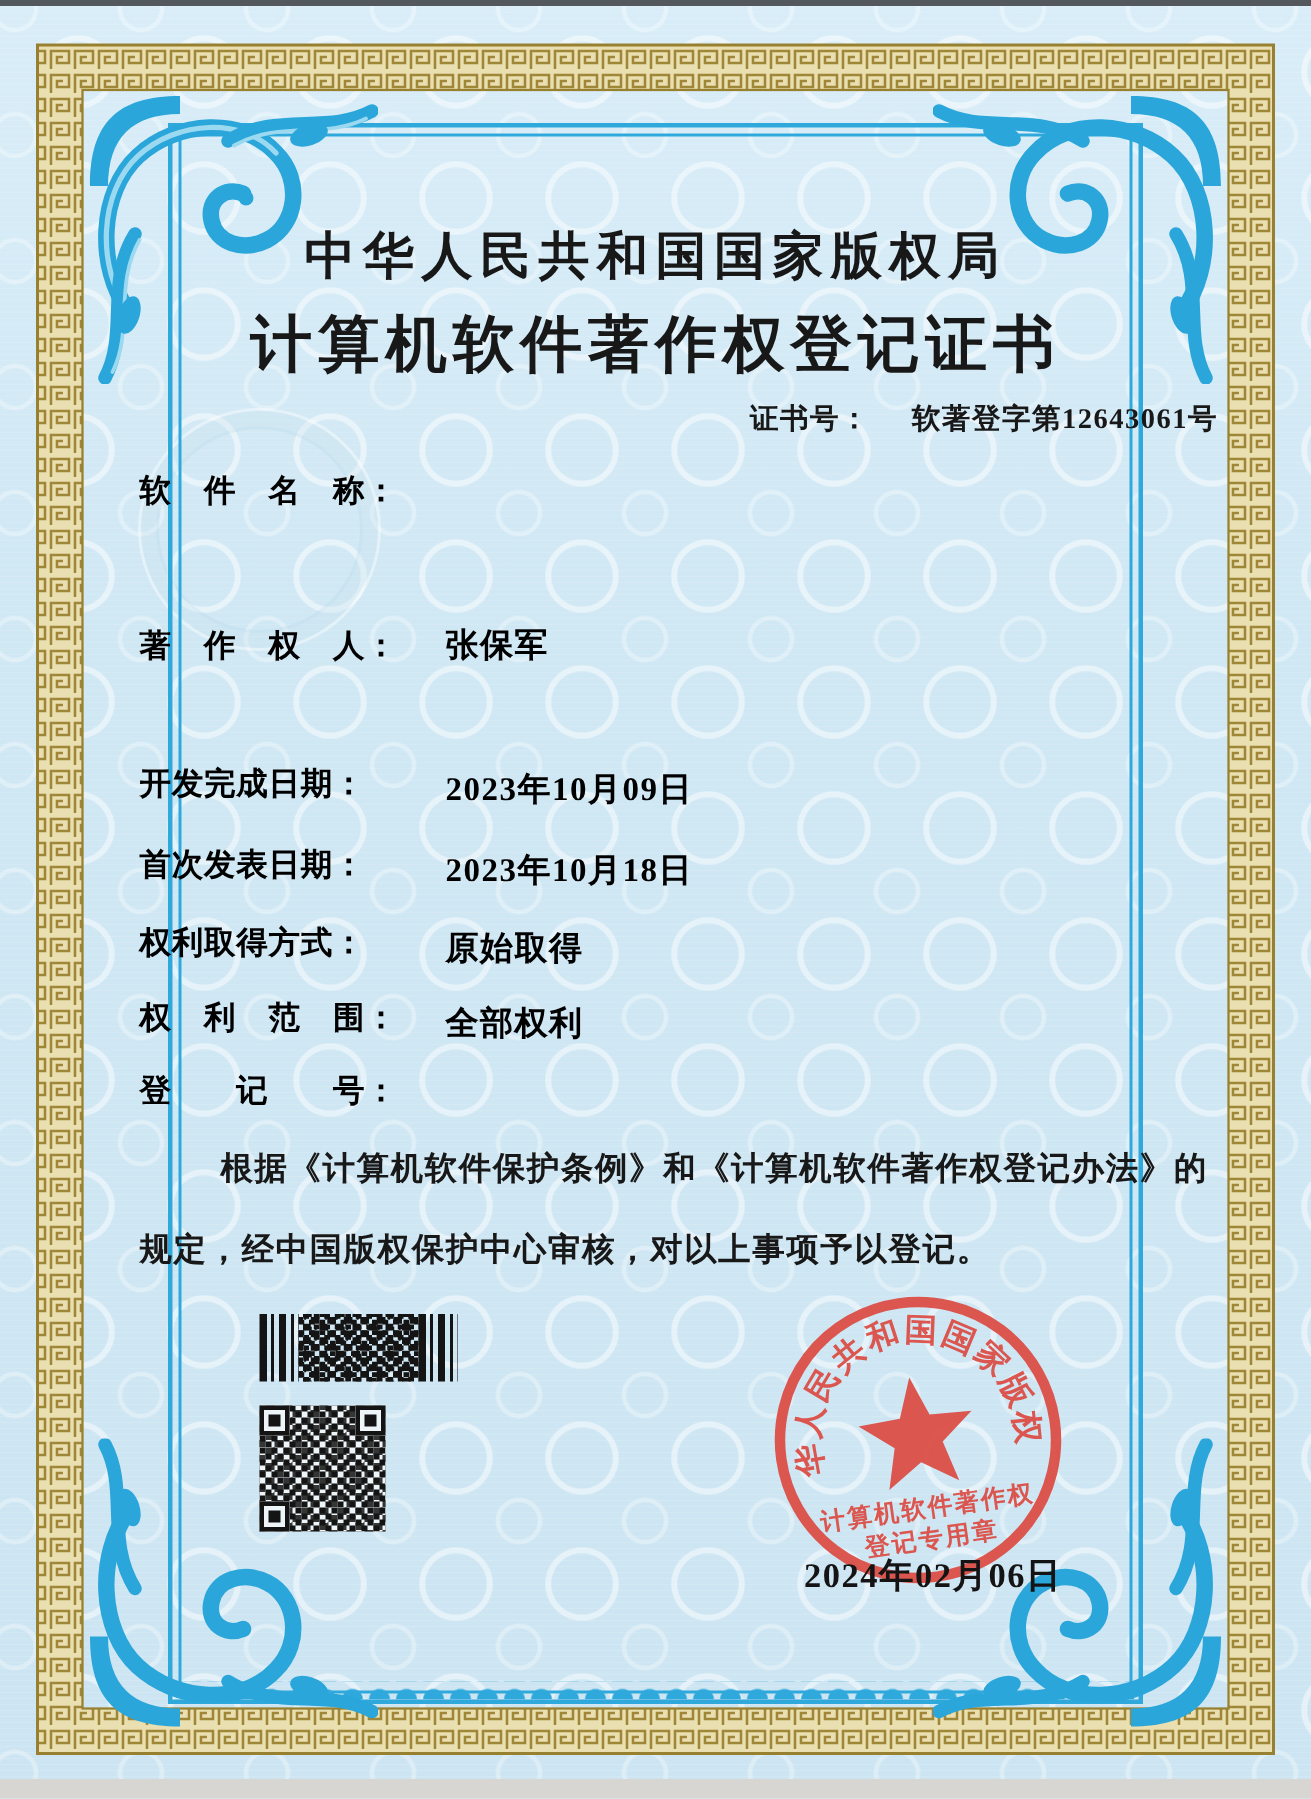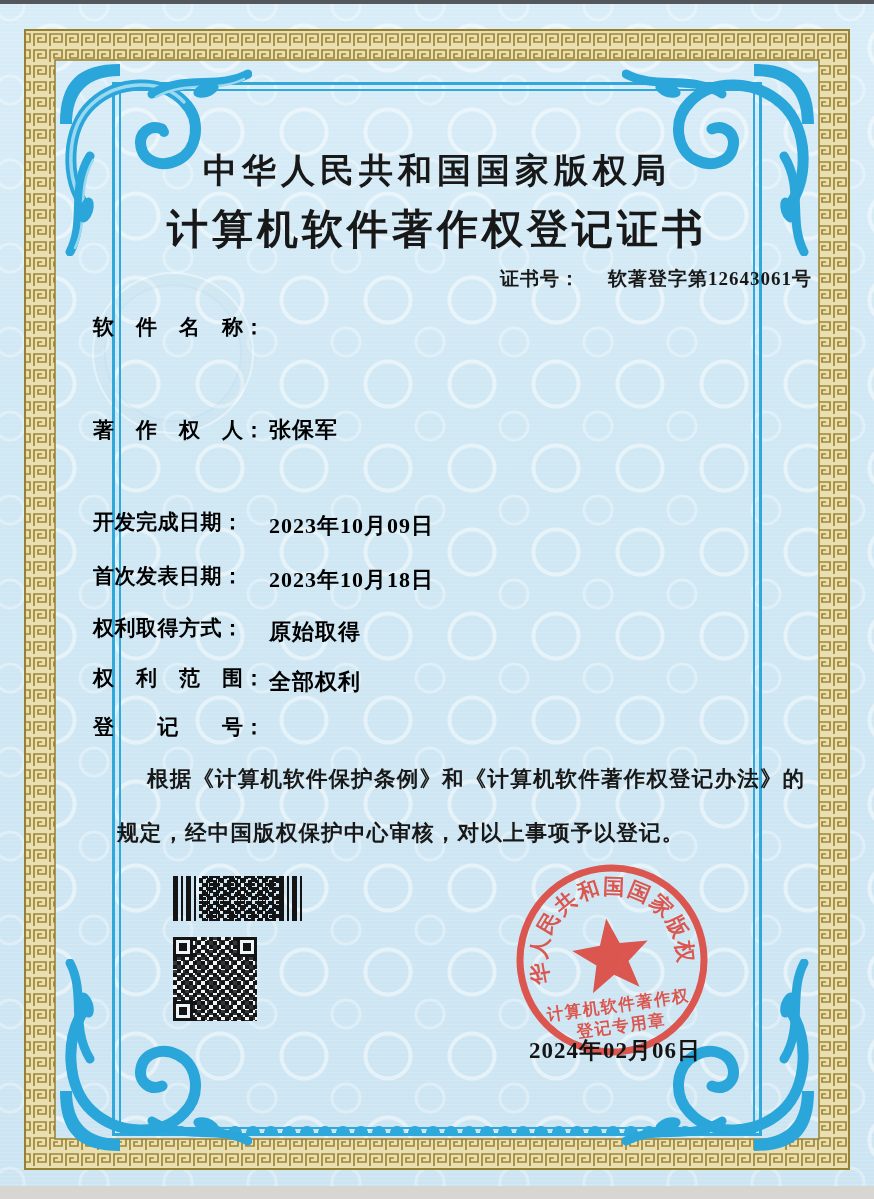--- a/index.html
+++ b/index.html
@@ -39,50 +39,50 @@
   .fl-tl{left:56px;top:60px;}
   .fl-tr{right:56px;top:60px;transform:scaleX(-1);}
   .fl-bl{left:56px;bottom:44px;transform:scaleY(-1);}
   .fl-br{right:56px;bottom:44px;transform:scale(-1,-1);}
 
   .txt{position:absolute;color:#181818;}
   .issuer{top:148px;left:0;right:0;text-align:center;font-size:34px;font-weight:bold;letter-spacing:5px;}
   .title{top:202px;left:0;right:0;text-align:center;font-size:41px;font-weight:900;letter-spacing:4px;}
   .certno{top:266px;right:62px;font-size:19px;font-weight:bold;display:flex;gap:28px;letter-spacing:1px;}
 
-  .row{position:absolute;left:93px;right:72px;display:flex;align-items:flex-start;}
+  .row{position:absolute;left:93px;right:72px;display:flex;align-items:flex-start;gap:28px;}
   .flabel{width:172px;flex:0 0 172px;font-size:21px;font-weight:bold;letter-spacing:.5px;}
   .fvalue{font-size:22px;font-weight:bold;letter-spacing:1px;white-space:pre-line;line-height:35px;margin-left:4px;}
   .r0{top:313px;} .r1{top:412px;align-items:center;} .r2{top:508px;} .r3{top:562px;}
   .r4{top:614px;} .r5{top:664px;} .r6{top:713px;}
 
   .statement{position:absolute;left:93px;right:66px;font-size:21.5px;font-weight:bold;letter-spacing:1.2px;color:#181818;}
   .st1{top:764px;padding-left:54px;}
-  .st2{top:818px;margin-left:24px;}
+  .st2{top:818px;}
 
   .barcode{position:absolute;left:173px;top:876px;width:132px;height:45px;display:flex;}
   .bc-side{width:26px;height:100%;
     background:repeating-linear-gradient(90deg,#141414 0 5px,rgba(0,0,0,0) 5px 8px,#141414 8px 10px,rgba(0,0,0,0) 10px 13px);}
   .bc-mid{flex:1;height:100%;
     background-image:
       repeating-conic-gradient(#141414 0% 25%, rgba(0,0,0,0) 0% 50%),
       repeating-conic-gradient(#141414 0% 25%, rgba(0,0,0,0) 0% 50%);
     background-size:7px 7px,11px 9px;background-position:0 0,3px 2px;}
 
   .qrcode{position:absolute;left:173px;top:937px;width:84px;height:84px;background:#edf5f9;
     background-image:
       repeating-conic-gradient(#141414 0% 25%, rgba(0,0,0,0) 0% 50%),
       repeating-conic-gradient(rgba(20,20,20,.85) 0% 25%, rgba(0,0,0,0) 0% 50%);
     background-size:8px 8px,12px 10px;background-position:0 0,4px 3px;}
   .finder{position:absolute;width:20px;height:20px;border:3px solid #141414;background:#edf5f9;box-sizing:border-box;}
   .finder::after{content:"";position:absolute;inset:3px;background:#141414;}
   .f-tl{left:0;top:0;} .f-tr{right:0;top:0;} .f-bl{left:0;bottom:0;}
 
   .seal{position:absolute;left:512px;top:860px;width:200px;height:200px;z-index:4;}
-  .issue-date{position:absolute;left:522px;top:1035px;width:186px;text-align:center;
+  .issue-date{position:absolute;left:522px;top:1035px;width:186px;text-align:right;
     font-size:23px;font-weight:bold;letter-spacing:1px;color:#141414;z-index:5;}
 </style>
 </head>
 <body>
 
 <div class="cert">
   <div class="wm"></div>
   <div class="emblem-wm"></div>
 
   <svg class="gold-svg" width="874" height="1199" viewBox="0 0 874 1199">

